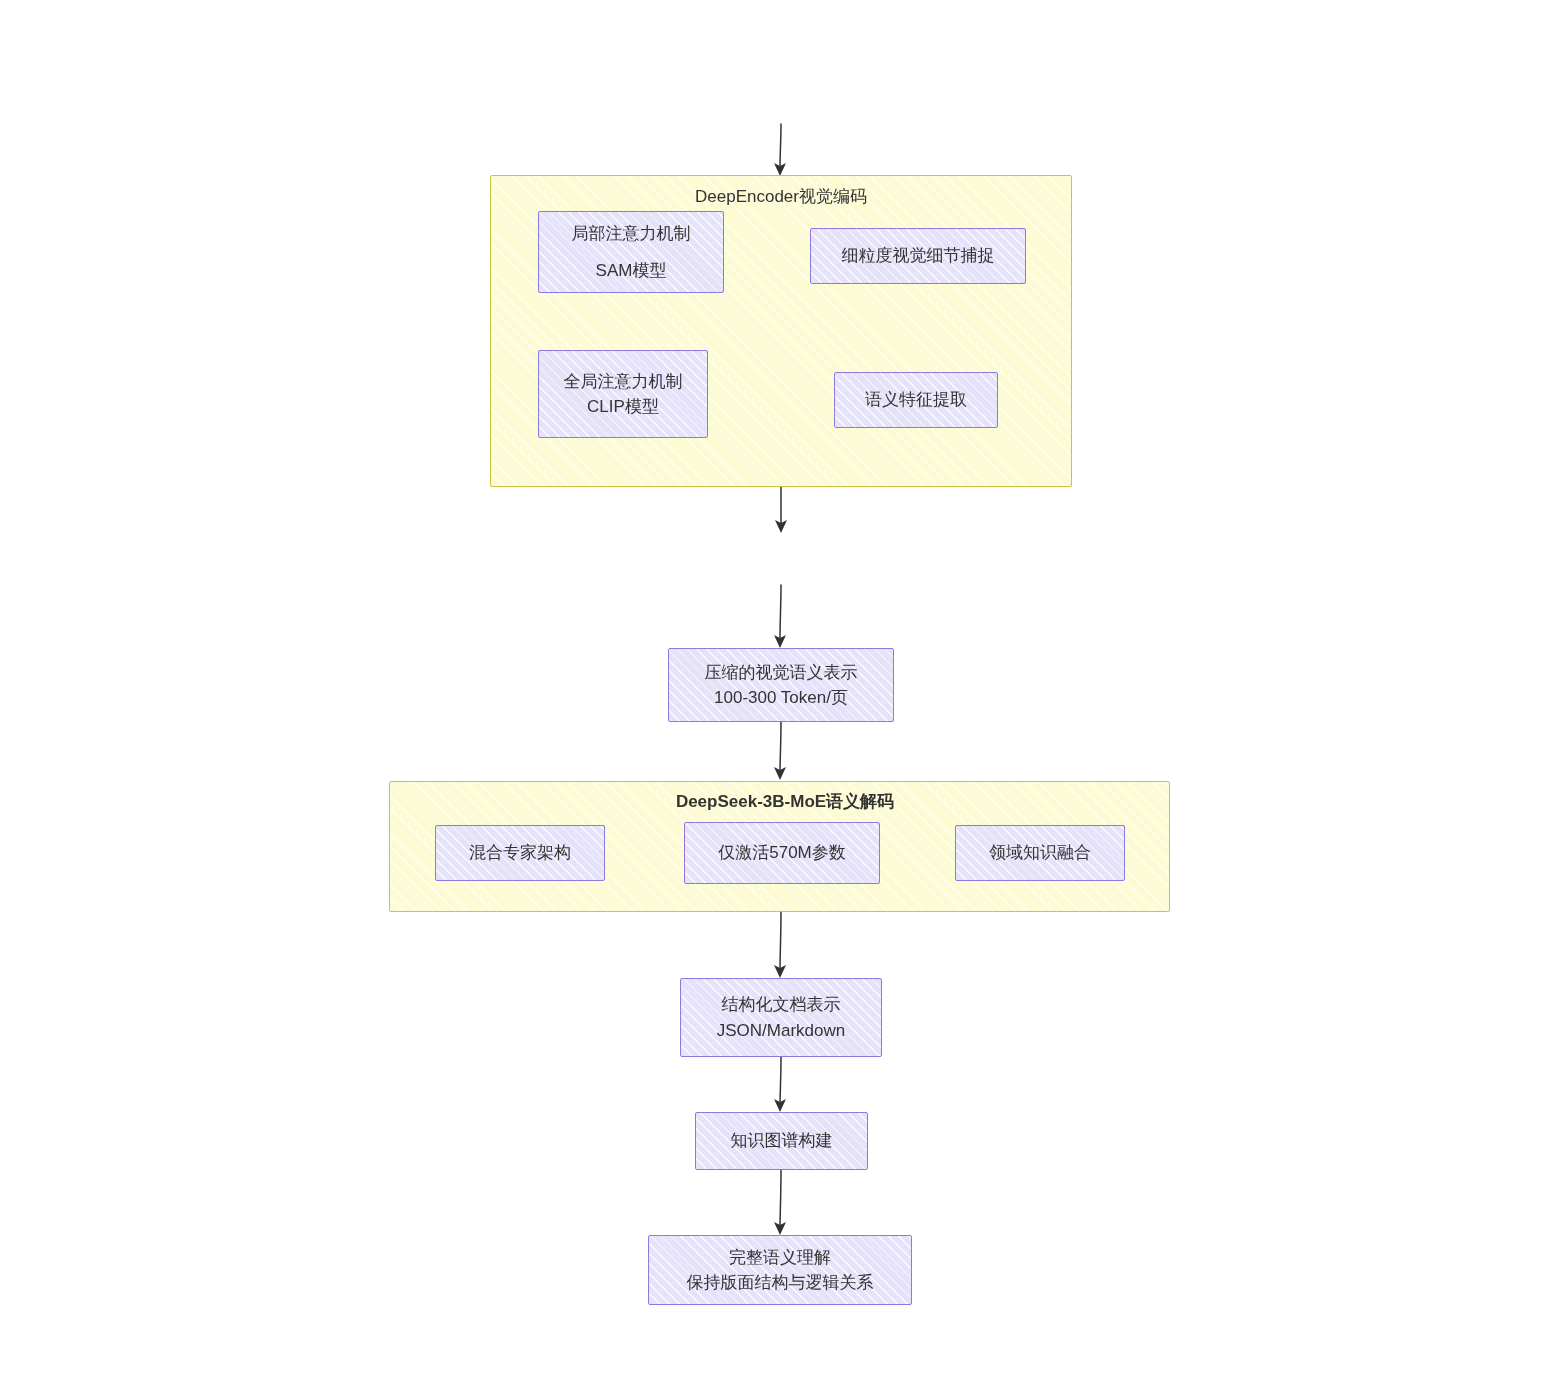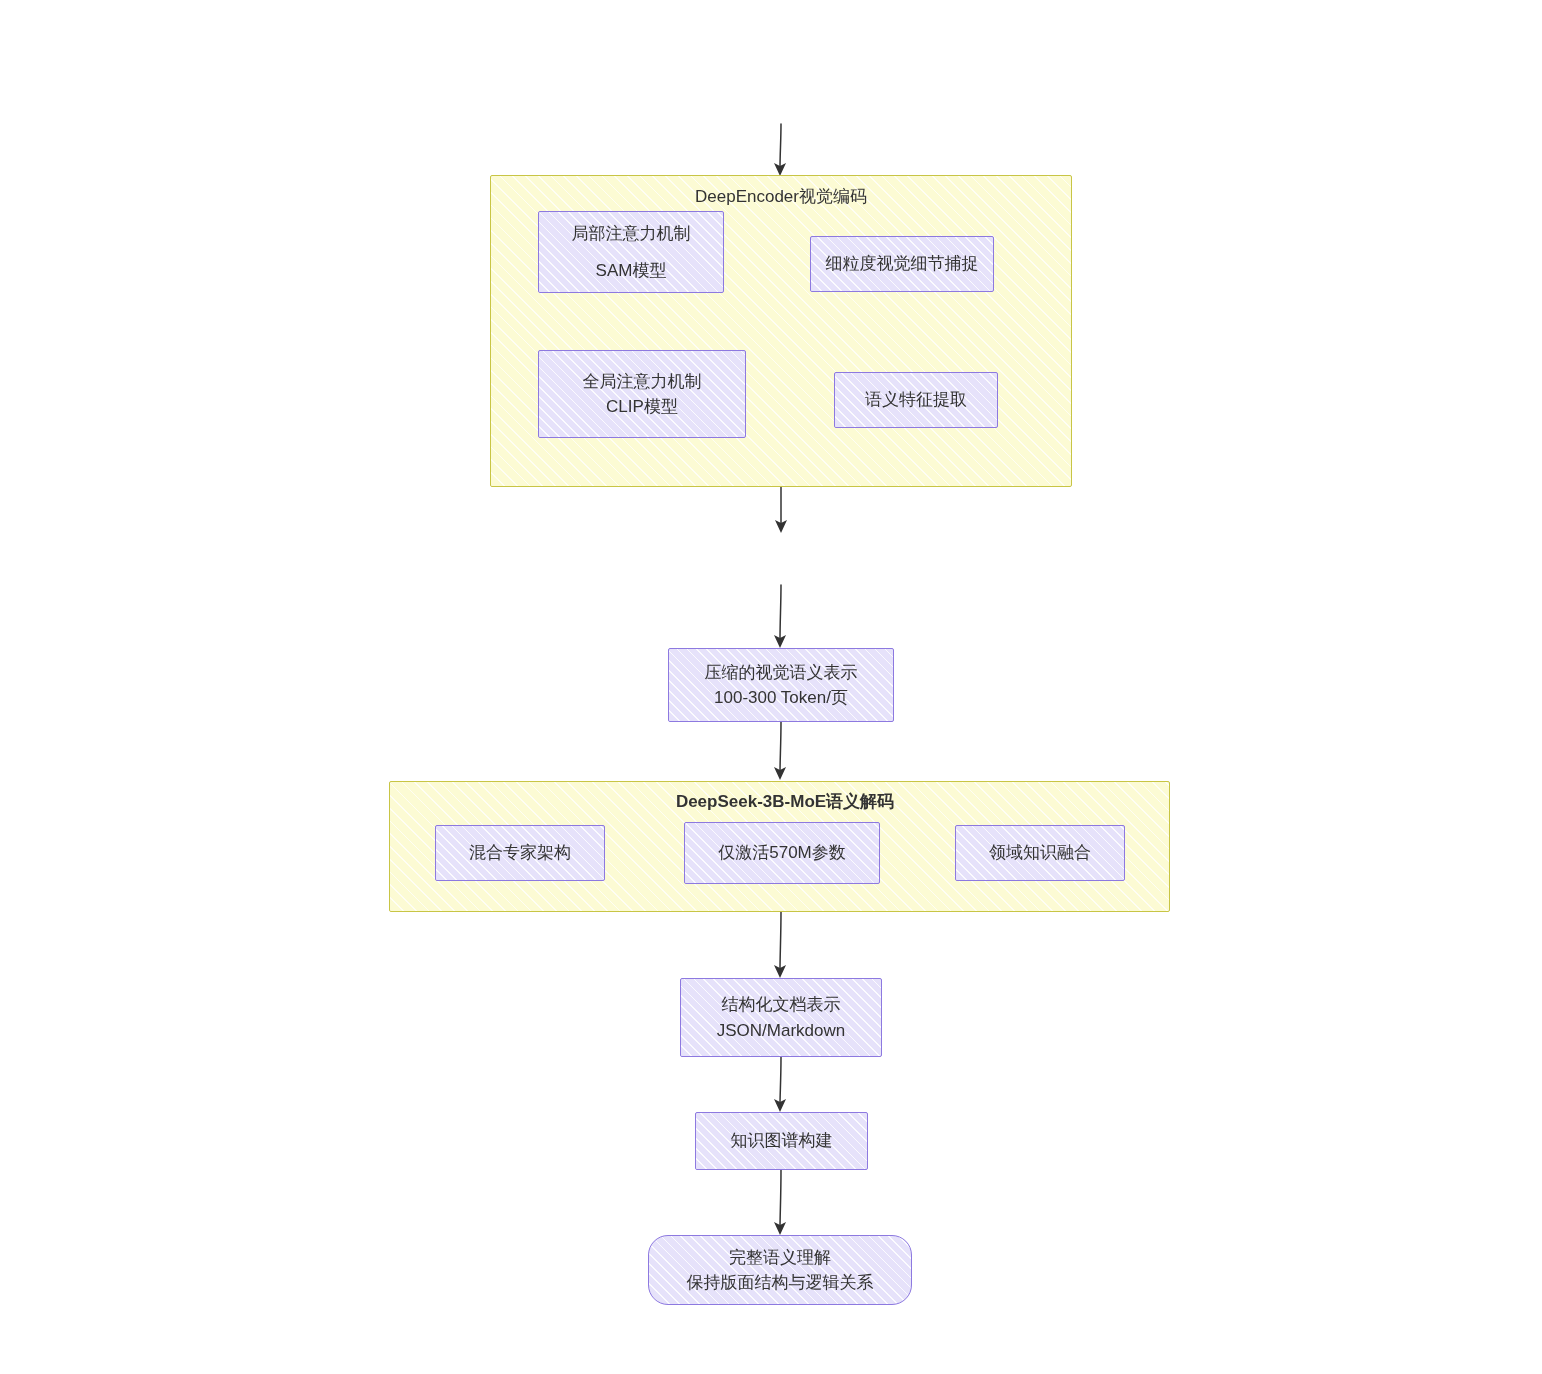--- a/index.html
+++ b/index.html
@@ -152,25 +152,25 @@
   <div class="subgraph" style="left:389px; top:781px; width:781px; height:131px;">
     <div class="subgraph-title sg2-title">DeepSeek-3B-MoE语义解码</div>
   </div>
 
 
   <div class="node" style="left:538px; top:211px; width:186px; height:82px;gap:12px;">
     <span class="line">局部注意力机制</span>
     <span class="line">SAM模型</span>
   </div>
 
-  <div class="node" style="left:810px; top:236px; width:184px; height:56px;">
+  <div class="node" style="left:810px; top:228px; width:216px; height:56px;">
     <span class="line">细粒度视觉细节捕捉</span>
   </div>
 
-  <div class="node" style="left:538px; top:350px; width:208px; height:88px;align-items:center;">
+  <div class="node" style="left:538px; top:350px; width:170px; height:88px;align-items:center;">
     <span class="line">全局注意力机制</span>
     <span class="line">CLIP模型</span>
   </div>
 
   <div class="node" style="left:834px; top:372px; width:164px; height:56px;text-align:center;">
     <span class="line">语义特征提取</span>
   </div>
 
 
   <div class="node" style="left:668px; top:648px; width:226px; height:74px;">
@@ -192,18 +192,18 @@
 
   <div class="node" style="left:680px; top:978px; width:202px; height:79px;">
     <span class="line">结构化文档表示</span>
     <span class="line">JSON/Markdown</span>
   </div>
 
   <div class="node" style="left:695px; top:1112px; width:173px; height:58px;">
     <span class="line">知识图谱构建</span>
   </div>
 
-  <div class="node" style="left:648px; top:1235px; width:264px; height:70px;border-radius:20px;">
+  <div class="node" style="left:648px; top:1235px; width:264px; height:70px;">
     <span class="line">完整语义理解</span>
     <span class="line">保持版面结构与逻辑关系</span>
   </div>
 
 </div>
 
 </body></html>

